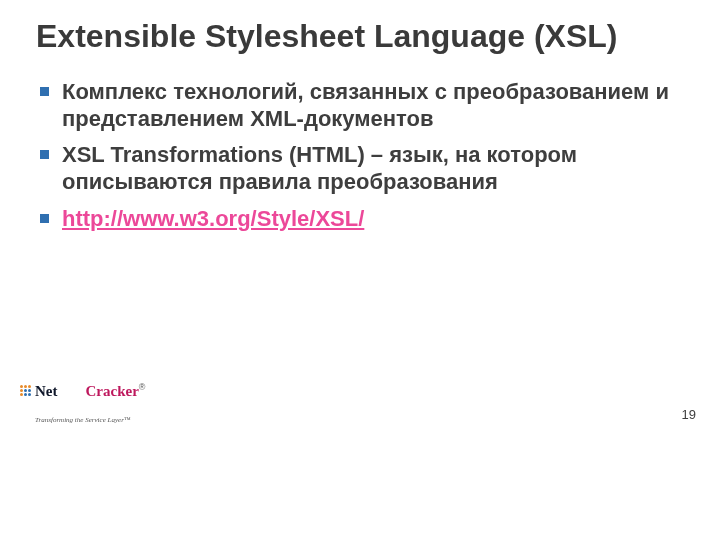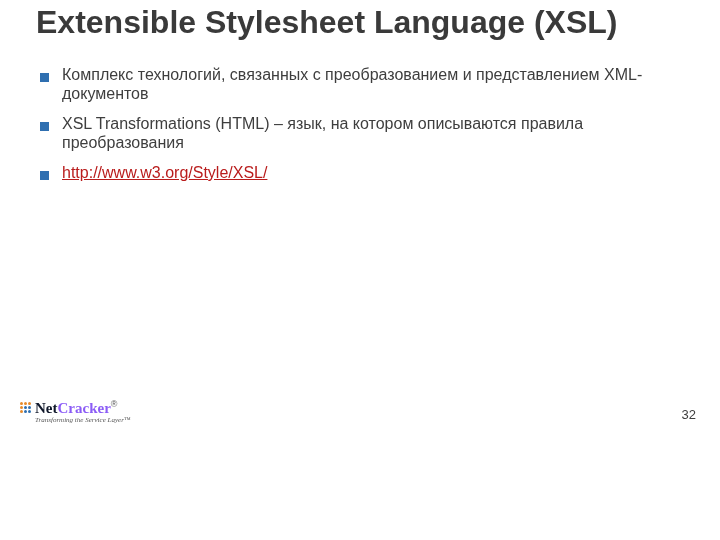--- a/index.html
+++ b/index.html
@@ -10,54 +10,55 @@
     background: #ffffff;
     font-family: Arial, Helvetica, sans-serif;
     color: #3e3e3e;
     overflow: hidden;
     position: relative;
   }
   .slide {
     box-sizing: border-box;
     width: 720px;
     height: 432px;
-    padding: 4px 36px 0 36px;
+    padding: 18px 36px 0 36px;
     position: relative;
   }
   .title {
     font-size: 32px;
     font-weight: bold;
     line-height: 1.15;
     color: #3a3a3a;
     margin: 0 0 24px 0;
   }
   ul.bullets {
     list-style: none;
     margin: 0;
     padding: 0;
   }
   ul.bullets > li {
     position: relative;
     padding-left: 26px;
-    font-size: 16px;
+    font-size: 22px;
     line-height: 1.22;
     color: #3e3e3e;
     margin-bottom: 10px;
+    font-weight: bold;
   }
   ul.bullets > li::before {
     content: "";
     position: absolute;
     left: 4px;
     top: 8px;
     width: 9px;
     height: 9px;
     background: #2f6fb0;
   }
   .link {
-    color: #b91c1c;
+    color: #ec4899;
     text-decoration: underline;
     cursor: pointer;
   }
   .footer {
     position: absolute;
     left: 0;
     bottom: 0;
     width: 100%;
     height: 42px;
   }
@@ -90,28 +91,28 @@
     display: flex;
     flex-direction: column;
     line-height: 1;
   }
   .logo-name {
     font-family: "Times New Roman", Times, serif;
     font-weight: bold;
     font-size: 15px;
   }
   .logo-net { color: #0f172a; }
-  .logo-cracker { color: #8b5cf6; }
+  .logo-cracker { color: #be185d; margin-left: 28px; }
   .logo-reg { font-size: 9px; vertical-align: super; color: #5a5a5a; }
   .logo-tag {
     font-family: "Times New Roman", Times, serif;
     font-style: italic;
     font-size: 7px;
     color: #555;
-    margin-top: 1px;
+    margin-top: 18px;
   }
   .pagenum {
     position: absolute;
     right: 24px;
     bottom: 10px;
     font-size: 13px;
     color: #3e3e3e;
   }
 </style>
 </head>
@@ -148,16 +149,16 @@
             <span class="ld b"></span>
           </div>
       </div>
       <div class="logo-text">
         <div>
           <span class="logo-name logo-net">Net</span><span class="logo-name logo-cracker">Cracker</span><span class="logo-reg">®</span>
         </div>
         <div class="logo-tag">Transforming the Service Layer™</div>
       </div>
     </div>
-    <div class="pagenum">32</div>
+    <div class="pagenum">19</div>
   </div>
 
 </div>
 
 </body></html>

